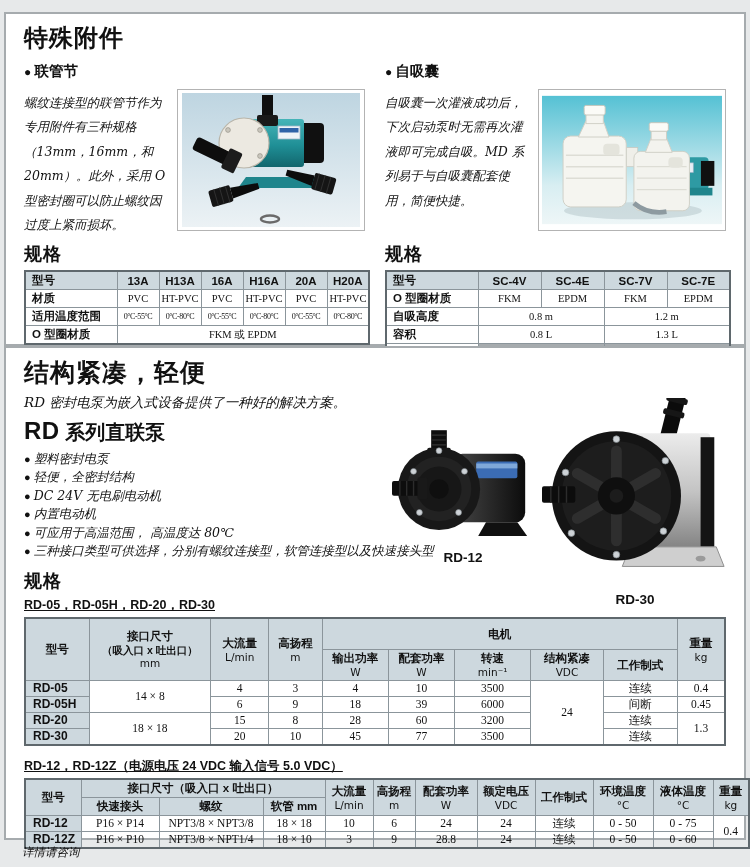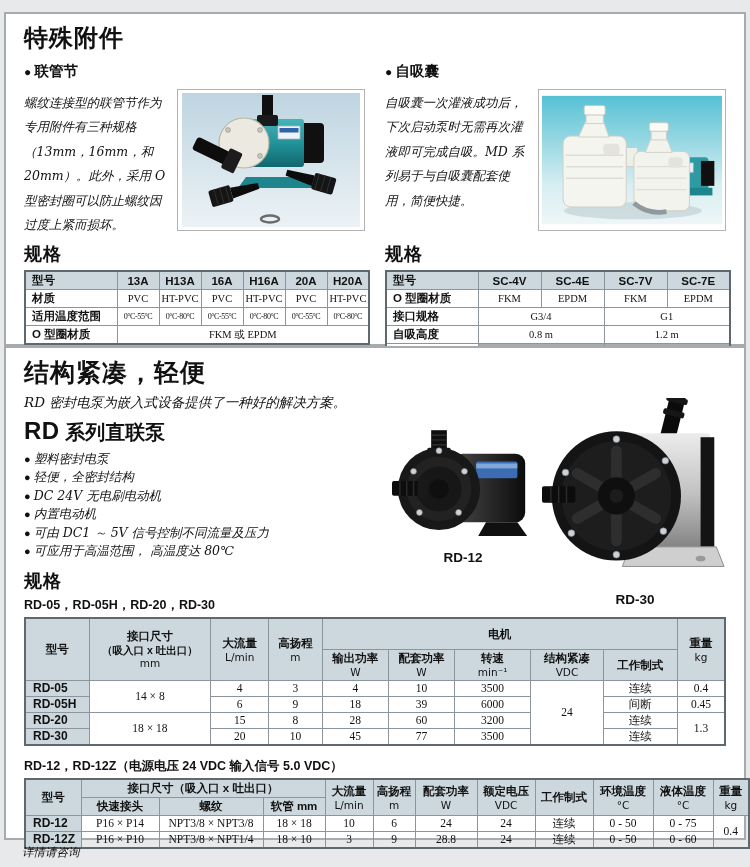--- a/index.html
+++ b/index.html
@@ -63,21 +63,21 @@
   ul.features li::before { content:"● "; font-style:normal; font-size:11px;
     font-family:"Liberation Sans",sans-serif; }
   ul.features li:last-child { width:640px; }
 
   .rd-images { position:absolute; top:50px; right:16px; width:336px; height:248px; z-index:2; }
   .fig30 { position:absolute; right:0; top:0; width:186px; text-align:center; }
   .fig12 { position:absolute; left:0; top:28px; width:142px; text-align:center; }
   .rd-images svg { display:block; }
   .imgcap { font-size:13.5px; font-weight:bold; margin-top:2px; }
 
-  .tbl-cap { font-size:12.5px; font-weight:bold; margin:2px 0 3px 0; }
+  .tbl-cap { font-size:12.5px; font-weight:bold; margin:2px 0 3px 0;text-decoration:underline; }
   .tbl-cap.second { margin-top:12px; }
 
   
   .bigt th { font-size:12px; padding:1px 2px; background:#cdd8de; }
   .bigt td { font-family:"Liberation Serif","DejaVu Serif",serif; font-size:11.5px; height:16px; padding:0 2px; }
   .bigt .unit { font-weight:normal; font-size:10.5px; font-family:"DejaVu Sans",sans-serif; line-height:1.2; }
   .bigt .sub  { font-weight:bold; font-size:10.5px; line-height:1.2; }
   .bigt .model { background:#cdd8de; font-family:"Liberation Sans",sans-serif;
     font-weight:bold; font-size:12px; text-align:left; padding-left:7px; }
   .grp { height:32px; }
@@ -243,25 +243,20 @@
           </thead>
           <tbody>
             <tr>
               <th class="lbl">O 型圈材质</th>
               <td>FKM</td>
               <td>EPDM</td>
               <td>FKM</td>
               <td>EPDM</td>
             </tr>
             <tr>
-              <th class="lbl">接口规格</th>
-              <td colspan="2">G3/4</td>
-              <td colspan="2">G1</td>
-            </tr>
-            <tr>
               <th class="lbl">自吸高度</th>
               <td colspan="2">0.8 m</td>
               <td colspan="2">1.2 m</td>
             </tr>
             <tr>
               <th class="lbl">容积</th>
               <td colspan="2">0.8 L</td>
               <td colspan="2">1.3 L</td>
             </tr>
             <tr>
@@ -282,22 +277,22 @@
 
     <h2 class="rd-head">
       <span class="rd">RD</span><span class="rest"> 系列直联泵</span>
     </h2>
 
     <ul class="features kai">
       <li>塑料密封电泵</li>
       <li>轻便，全密封结构</li>
       <li>DC 24V 无电刷电动机</li>
       <li>内置电动机</li>
-      <li>可由 DC1 ～ 5V 信号控制不同流量及压力</li>
       <li>可应用于高温范围，  高温度达 80℃</li>
+      <li>三种接口类型可供选择，分别有螺纹连接型，软管连接型以及快速接头型</li>
     </ul>
 
     <div class="rd-images">
       <figure class="fig12">
         <svg width="142" height="122" viewBox="0 0 145 124">
           <defs>
             <linearGradient id="rdB" x1="0" y1="0" x2="1" y2="0">
               <stop offset="0" stop-color="#474747"></stop>
                 <stop offset="1" stop-color="#0c0c0c"></stop>
             </linearGradient>

